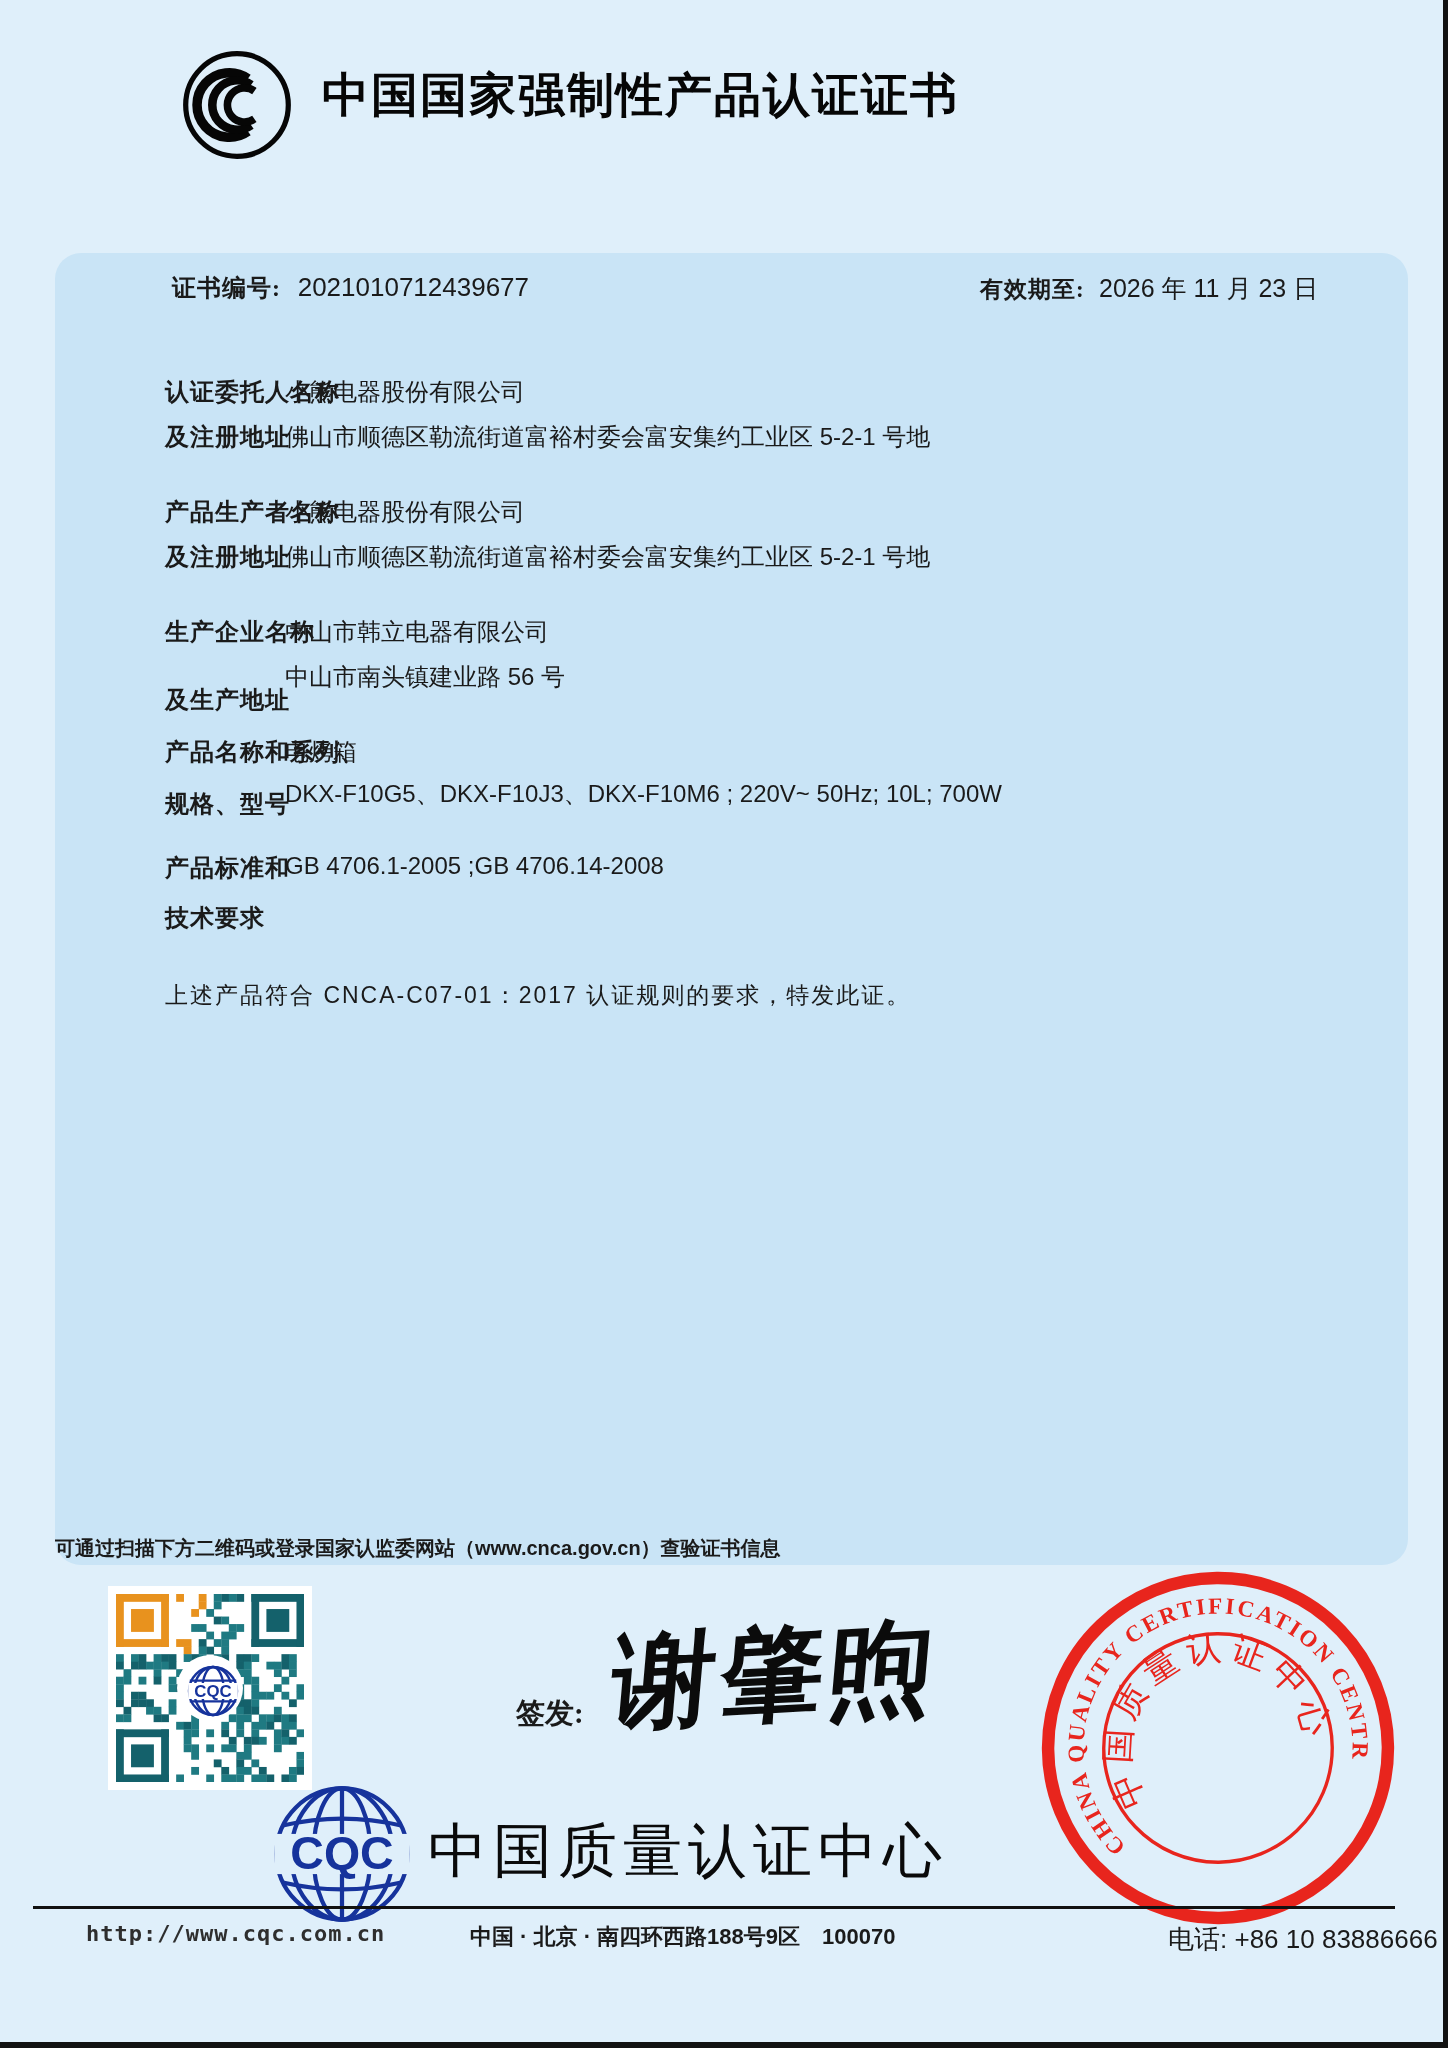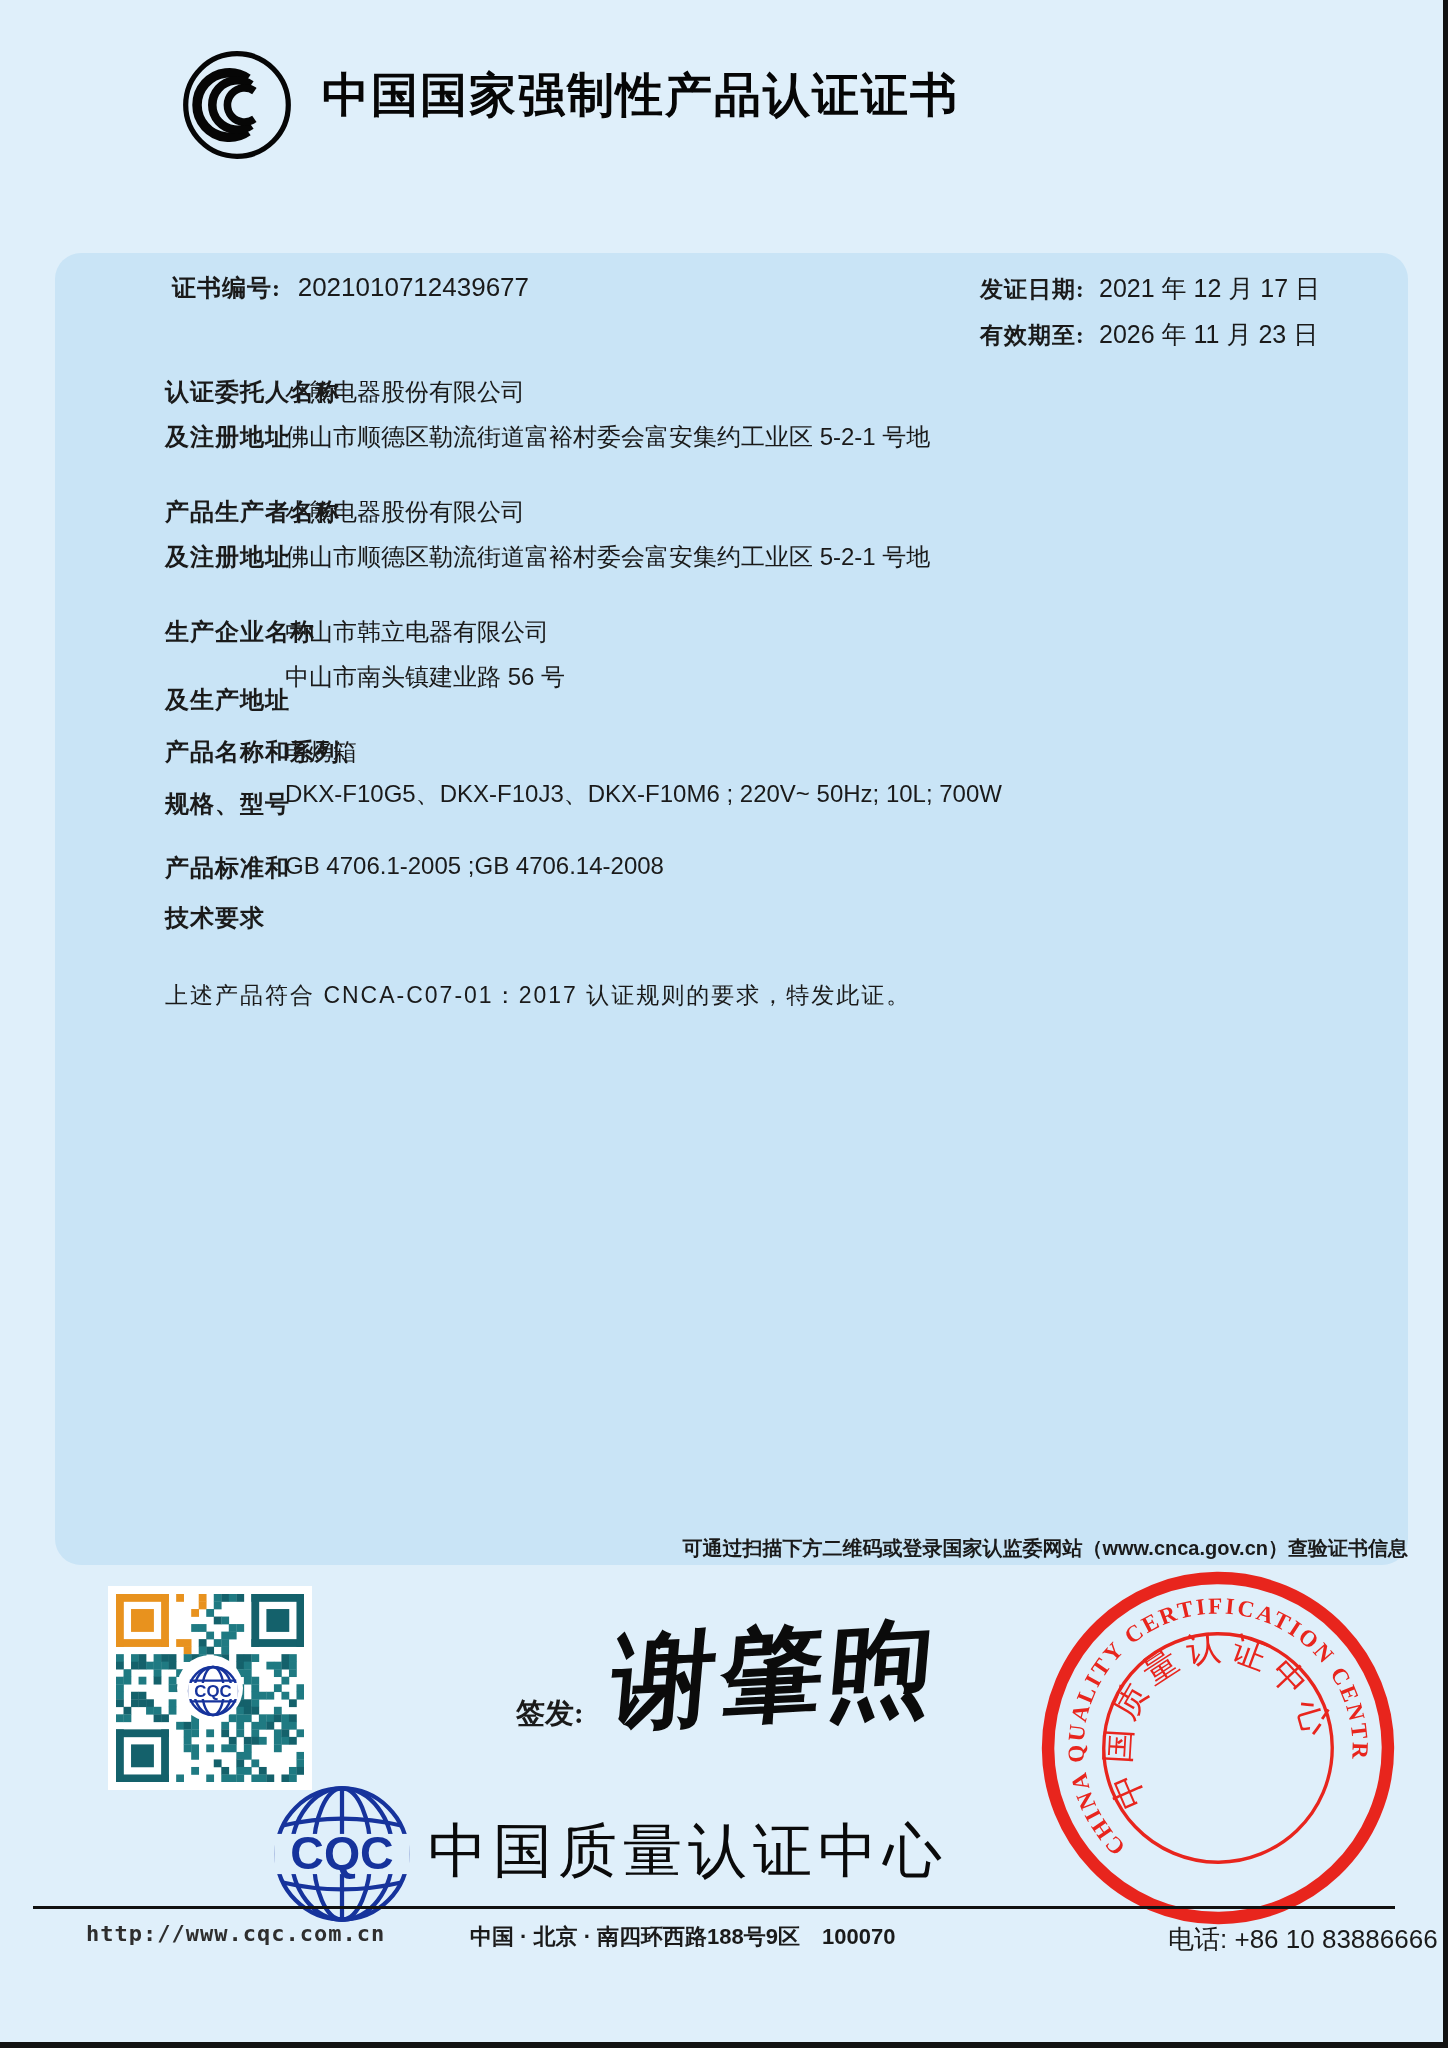--- a/index.html
+++ b/index.html
@@ -20,21 +20,21 @@
   .dates{position:absolute;left:980px;top:266px;font-size:23px;line-height:45px;white-space:nowrap}
   .dates .k{font-family:"Liberation Serif",serif;font-weight:bold;letter-spacing:1px}
   .dates .v{font-size:25px;margin-left:8px}
   
   .lbl{position:absolute;left:165px;font-size:24px;font-weight:bold;letter-spacing:1px;white-space:nowrap}
   .val{position:absolute;left:285px;font-size:24px;white-space:nowrap}
   
   .statement{position:absolute;left:165px;top:975px;font-family:Liberation Sans, sans-serif;
     font-size:23px;line-height:40px;letter-spacing:2px;white-space:nowrap}
   
-  .verify-note{position:absolute;left:55px;top:1535px;width:1353px;text-align:right;font-size:20px;font-weight:bold}
+  .verify-note{position:absolute;left:55px;top:1535px;width:1353px;text-align:left;font-size:20px;font-weight:bold}
   
   .qr{position:absolute;left:108px;top:1586px;width:204px;height:204px;background:#ffffff}
   .qr svg{position:absolute;left:8px;top:8px}
   .qr-logo{position:absolute;left:69px;top:69px;width:66px;height:66px;background:#fff;border-radius:50%;
     display:flex;align-items:center;justify-content:center}
   
   .sign-label{position:absolute;left:516px;top:1694px;font-size:29px;font-weight:bold;font-family:"Liberation Serif",serif}
   .signature{position:absolute;left:612px;top:1606px;font-size:104px;font-weight:600;color:#0b0b0b;
     font-family:"DejaVu Serif","Liberation Serif",serif;transform:rotate(-3deg) skewX(-8deg);letter-spacing:4px;white-space:nowrap}
   
@@ -64,24 +64,20 @@
 <div class="page-title">中国国家强制性产品认证证书</div>
 
 <div class="panel"></div>
 
 <div class="cert-no">
   <span class="k">证书编号:</span>
   <span class="v">2021010712439677</span>
 </div>
 
 <div class="dates">
-  <div>
-    <span class="k">发证日期:</span>
-    <span class="v">2021 年 12 月 17 日</span>
-  </div>
   <div>
     <span class="k">有效期至:</span>
     <span class="v">2026 年 11 月 23 日</span>
   </div>
 </div>
 
 <div class="lbl" style="top:376px">认证委托人名称</div>
 <div class="lbl" style="top:421px">及注册地址</div>
 <div class="val" style="top:376px">小熊电器股份有限公司</div>
 <div class="val" style="top:421px">佛山市顺德区勒流街道富裕村委会富安集约工业区 5-2-1 号地</div>

